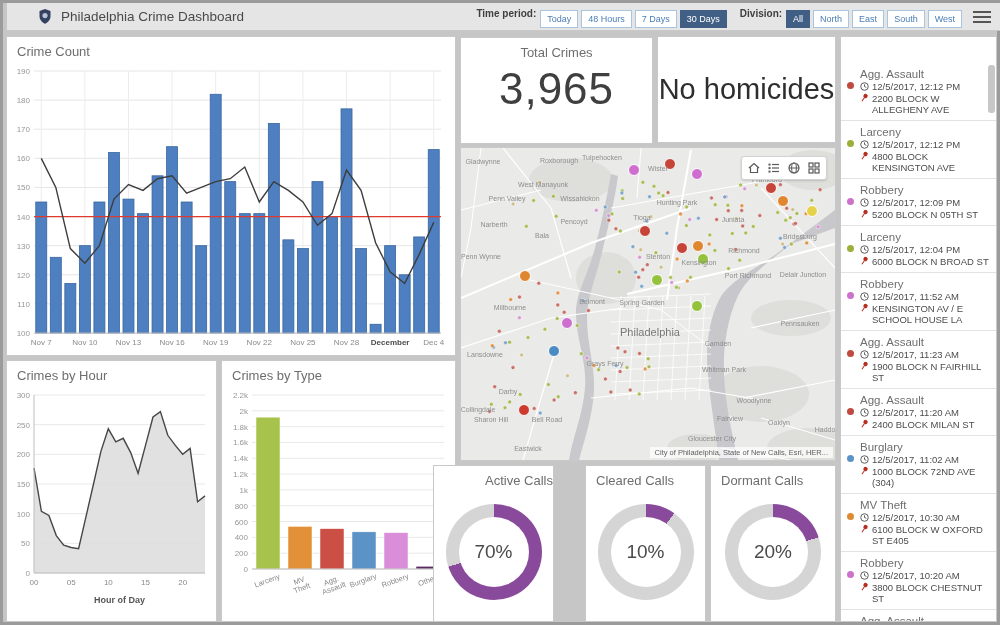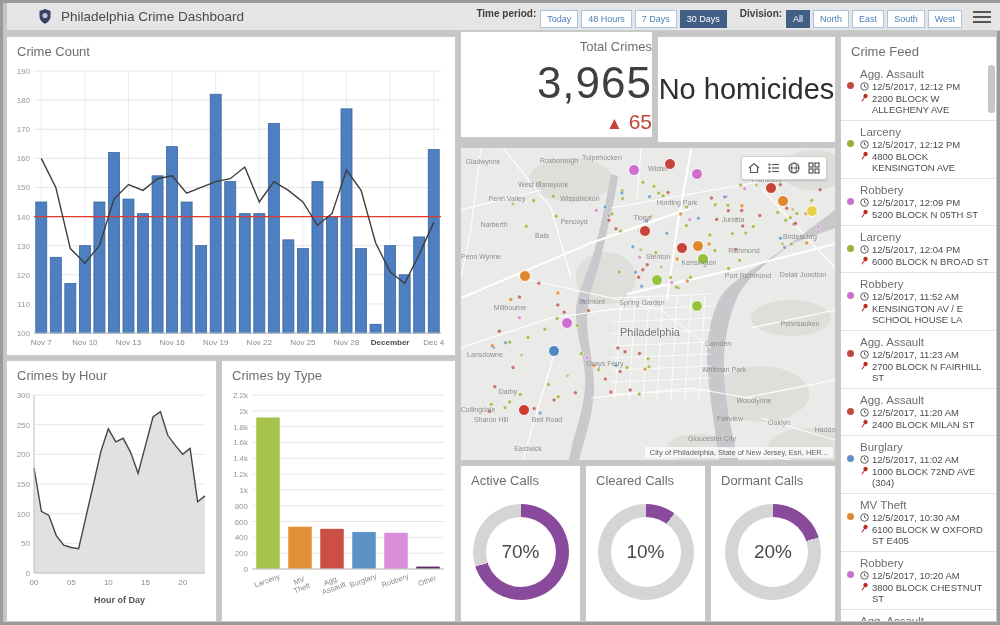--- a/index.html
+++ b/index.html
@@ -214,24 +214,23 @@
         <line x1="30" y1="184" x2="222" y2="184" stroke="#bdbdbd"></line>
         <text x="0" y="0" text-anchor="middle" font-size="7.5" fill="#8a8a8a" transform="translate(46,198) rotate(-20)"><tspan x="0" dy="0">Larceny</tspan></text>
         <text x="0" y="0" text-anchor="middle" font-size="7.5" fill="#8a8a8a" transform="translate(78,198) rotate(-20)"><tspan x="0" dy="0">MV</tspan><tspan x="0" dy="8">Theft</tspan></text>
         <text x="0" y="0" text-anchor="middle" font-size="7.5" fill="#8a8a8a" transform="translate(110,198) rotate(-20)"><tspan x="0" dy="0">Agg.</tspan><tspan x="0" dy="8">Assault</tspan></text>
         <text x="0" y="0" text-anchor="middle" font-size="7.5" fill="#8a8a8a" transform="translate(142,198) rotate(-20)"><tspan x="0" dy="0">Burglary</tspan></text>
         <text x="0" y="0" text-anchor="middle" font-size="7.5" fill="#8a8a8a" transform="translate(174,198) rotate(-20)"><tspan x="0" dy="0">Robbery</tspan></text>
         <text x="0" y="0" text-anchor="middle" font-size="7.5" fill="#8a8a8a" transform="translate(206,198) rotate(-20)"><tspan x="0" dy="0">Other</tspan></text>
       </svg>
   </div>
 
-  <div class="panel" id="total-crimes" style="left:457px;top:28px;width:193px;height:107px;text-align:right;">
+  <div class="panel" id="total-crimes" style="left:457px;top:34px;width:193px;height:107px;">
     <div class="panel-title" style="padding-left:0;">Total Crimes</div>
     <div id="total-value">3,965</div>
-    <div id="total-change"><span class="tri">▲</span> <span>65</span></div>
   </div>
 
   <div class="panel" id="no-homicides" style="left:654px;top:33px;width:179px;height:107px;">
     <span>No homicides</span>
   </div>
 
   <div class="panel" id="map-panel" style="left:457px;top:144px;width:376px;height:314px;">
     <svg id="map-svg" width="374" height="312">
         <rect x="0" y="0" width="374" height="312" fill="#eaeae8"></rect>
         <ellipse cx="110" cy="32" rx="42" ry="22" fill="#dedfdb"></ellipse>
@@ -517,24 +516,24 @@
           <svg width="14" height="14" viewBox="0 0 14 14">
             <g fill="none" stroke="#595959" stroke-width="1.2">
               <rect x="2" y="2" width="4" height="4"></rect>
               <rect x="8" y="2" width="4" height="4"></rect>
               <rect x="2" y="8" width="4" height="4"></rect>
               <rect x="8" y="8" width="4" height="4"></rect>
             </g>
           </svg>
         </span>
       </div>
-    <div id="map-attrib">City of Philadelphia, State of New Jersey, Esri, HER...</div>
-  </div>
-
-  <div class="panel" style="left:457px;top:462px;width:121px;height:157px;">
+    <div id="map-attrib">City of Philadelphia, State of New Calls, Esri, HER...</div>
+  </div>
+
+  <div class="panel" style="left:430px;top:462px;width:121px;height:157px;text-align:right;">
     <div class="panel-title">Active Calls</div>
     <div class="gauge-wrap">
         <div class="donut" id="donut-active" style="background: conic-gradient(rgb(138, 74, 155) 0deg, rgb(138, 74, 155) 70%, rgb(213, 213, 213) 70%, rgb(213, 213, 213) 100%);">
           <div class="hole">
             <span>70%</span>
           </div>
         </div>
       </div>
   </div>
   <div class="panel" style="left:582px;top:462px;width:121px;height:157px;">
@@ -552,21 +551,20 @@
     <div class="gauge-wrap">
         <div class="donut" id="donut-dormant" style="background: conic-gradient(rgb(138, 74, 155) 0deg, rgb(138, 74, 155) 20%, rgb(213, 213, 213) 20%, rgb(213, 213, 213) 100%);">
           <div class="hole">
             <span>20%</span>
           </div>
         </div>
       </div>
   </div>
 
   <div class="panel" style="left:837px;top:33px;width:157px;height:586px;">
-    <div class="panel-title">Crime Feed</div>
     <div id="feed-list">
         <div class="feed-item">
           <div class="feed-dot-col">
             <span class="feed-dot" style="background: rgb(191, 74, 63);"></span>
           </div>
           <div class="feed-body">
             <div class="feed-type">Agg. Assault</div>
             <div class="feed-time">
               <span class="feed-icn">
                 <svg width="9" height="9" viewBox="0 0 10 10">
@@ -718,21 +716,21 @@
             </div>
             <div class="feed-addr">
               <span class="feed-icn">
                 <svg width="9" height="10" viewBox="0 0 10 11">
                   <g transform="rotate(35 5 5)">
                     <circle cx="5" cy="3" r="2.4" fill="#b82d20"></circle>
                     <rect x="4.4" y="5" width="1.2" height="5" fill="#b82d20"></rect>
                   </g>
                 </svg>
               </span>
-              <span>2700 BLOCK N FAIRHILL ST</span>
+              <span>1900 BLOCK N FAIRHILL ST</span>
             </div>
           </div>
         </div>
         <div class="feed-item">
           <div class="feed-dot-col">
             <span class="feed-dot" style="background: rgb(191, 74, 63);"></span>
           </div>
           <div class="feed-body">
             <div class="feed-type">Agg. Assault</div>
             <div class="feed-time">

